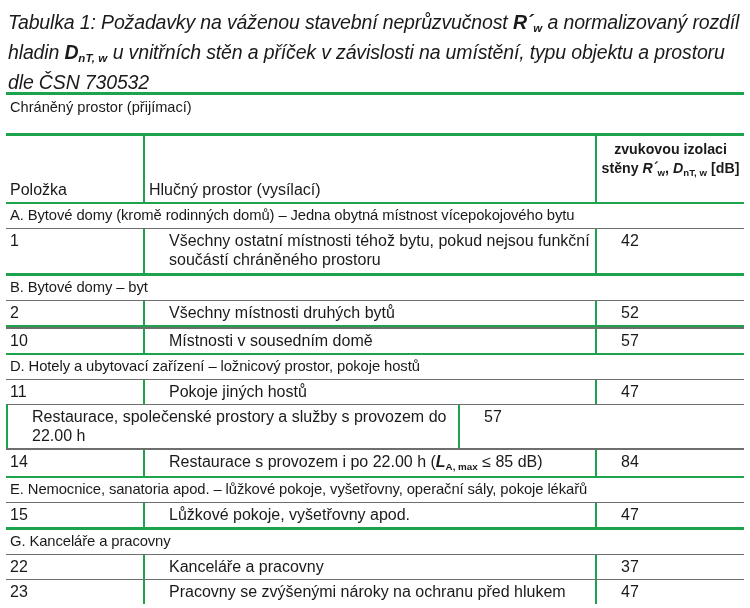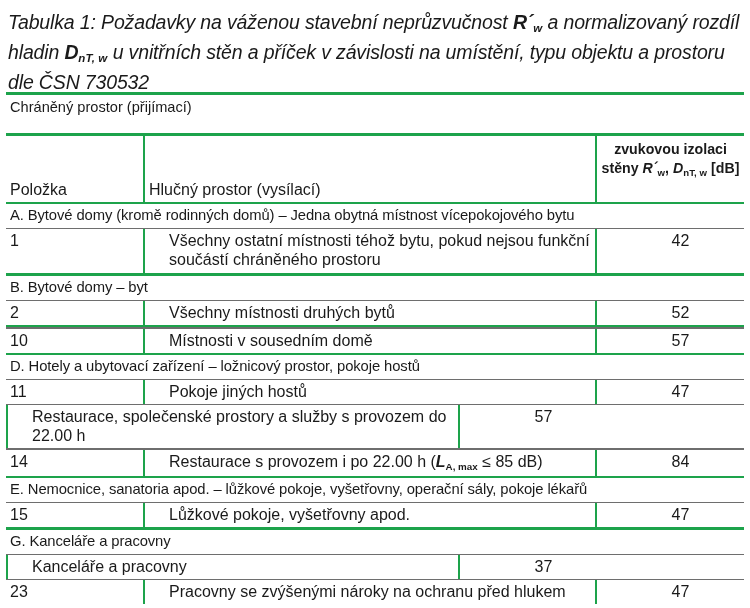--- a/index.html
+++ b/index.html
@@ -60,21 +60,20 @@
     background: #6e6e6e;
     width: 738px;
   }
 
   .cell {
     padding: 2px 4px 3px 4px;
     box-sizing: border-box;
     line-height: 19px;
   }
   .cell.num {
-    text-align: center;
   }
   .vline-l {
     border-left: 2.4px solid #1da34b;
     padding-left: 24px;
   }
 
   .row-band {
     display: flex;
     width: 738px;
     box-sizing: border-box;
@@ -230,20 +229,21 @@
     <div class="row-band">
       <div class="cell band-item">15</div>
       <div class="cell band-noise vline-l">Lůžkové pokoje, vyšetřovny apod.</div>
       <div class="cell num band-req vline-l">47</div>
     </div>
     <div class="green-rule thin"></div>
 
     <div class="section-row">G. Kanceláře a pracovny</div>
     <div class="grey-rule"></div>
     <div class="row-band">
+      <div class="cell band-item">22</div>
       <div class="cell band-noise vline-l">Kanceláře a pracovny</div>
       <div class="cell num band-req vline-l">37</div>
     </div>
     <div class="grey-rule"></div>
     <div class="row-band">
       <div class="cell band-item">23</div>
       <div class="cell band-noise vline-l">Pracovny se zvýšenými nároky na ochranu před hlukem</div>
       <div class="cell num band-req vline-l">47</div>
     </div>
 

